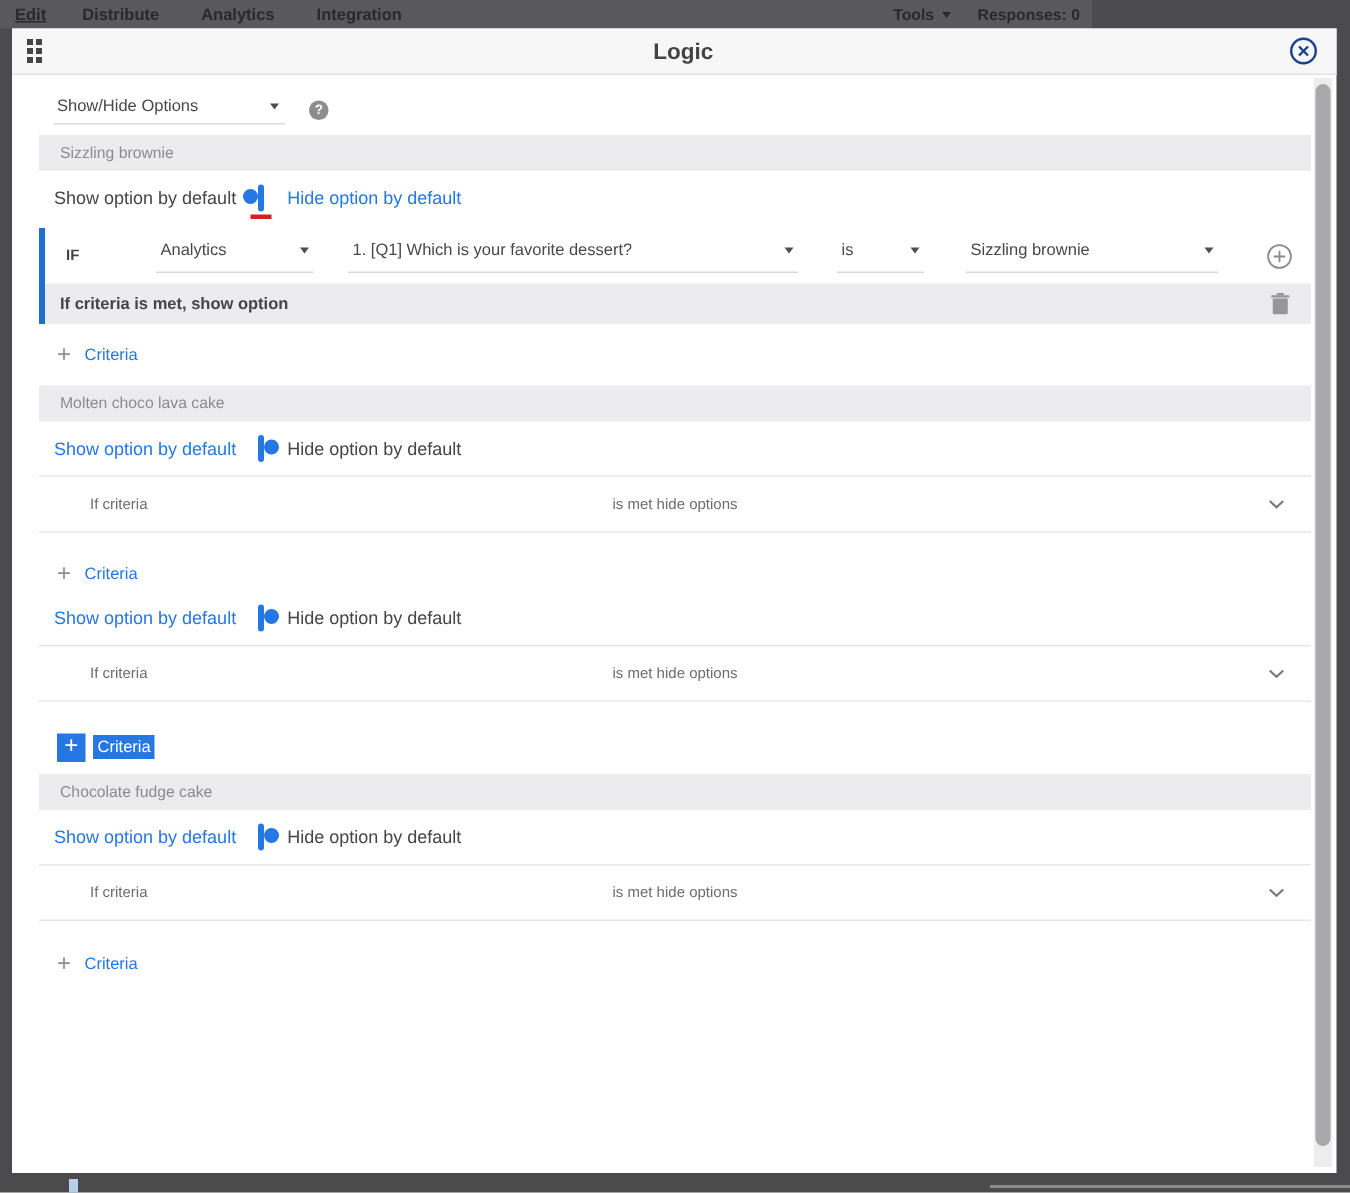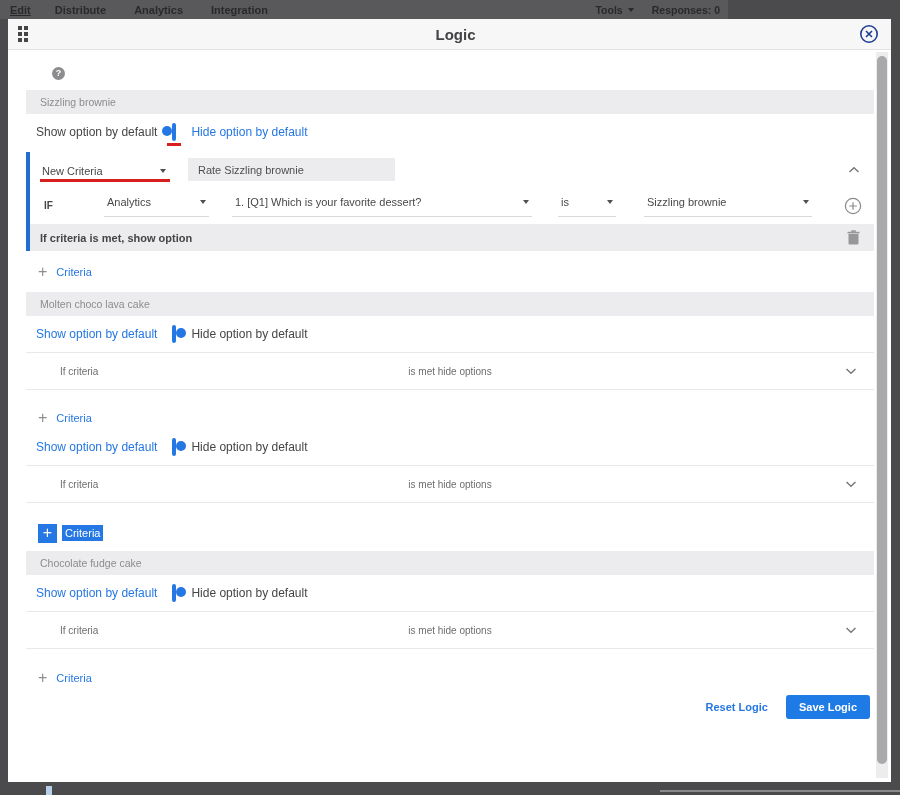--- a/index.html
+++ b/index.html
@@ -129,49 +129,38 @@
         <circle cx="10" cy="10" r="8.2" fill="none" stroke="#1c3f8f" stroke-width="1.6"></circle>
         <path d="M7 7l6 6M13 7l-6 6" stroke="#1c3f8f" stroke-width="1.6"></path>
       </svg>
     </span>
   </div>
 
   <div class="scroll-area">
 
 
     <div class="logic-type-row">
+      <span class="sel w-logictype">
+        <span class="sel-label">Show/Hide Options</span>
+        <span class="caret"></span>
+      </span>
       <span class="help-icon">?</span>
     </div>
 
     <div class="section-header mt6">Sizzling brownie</div>
     <div class="toggle-row">
       <span class="lbl-dark">Show option by default</span>
       <span class="toggle-wrap">
         <span class="toggle on"><span class="knob"></span></span>
         <span class="red-ul-toggle"></span>
       </span>
       <span class="lbl-blue">Hide option by default</span>
     </div>
 
     <div class="criteria-block mt2">
-      <div class="crit-rowA">
-        <span class="crit-sel-wrap">
-          <span class="sel sel-newcrit">
-            <span class="sel-label">New Criteria</span>
-            <span class="caret"></span>
-          </span>
-          <span class="red-ul-sel"></span>
-        </span>
-        <span class="desc-field">Rate Sizzling brownie</span>
-        <span class="icon-btn push-right mr14">
-          <svg width="12" height="8" viewBox="0 0 12 8">
-              <path d="M1.5 6L6 1.8 10.5 6" fill="none" stroke="#77777a" stroke-width="1.4"></path>
-            </svg>
-        </span>
-      </div>
       <div class="crit-rowB">
         <span class="if-label">IF</span>
         <span class="sel sel-u w-type">
           <span class="sel-label">Analytics</span>
           <span class="caret"></span>
         </span>
         <span class="sel sel-u w-question">
           <span class="sel-label">1. [Q1] Which is your favorite dessert?</span>
           <span class="caret"></span>
         </span>
@@ -265,24 +254,20 @@
         <svg width="12" height="8" viewBox="0 0 12 8">
             <path d="M1.5 2L6 6.2 10.5 2" fill="none" stroke="#77777a" stroke-width="1.4"></path>
           </svg>
       </span>
     </div>
     <div class="add-criteria mt18">
       <span class="plus-glyph">+</span>
       <span class="add-label">Criteria</span>
     </div>
 
-    <div class="footer-row">
-      <span class="reset-link">Reset Logic</span>
-      <button class="save-btn">Save Logic</button>
-    </div>
 
     <div class="scrollbar">
       <div class="scroll-thumb"></div>
     </div>
   </div>
 </div>
 
 <div class="bottom-blue"></div>
 <div class="bottom-line"></div>
 

